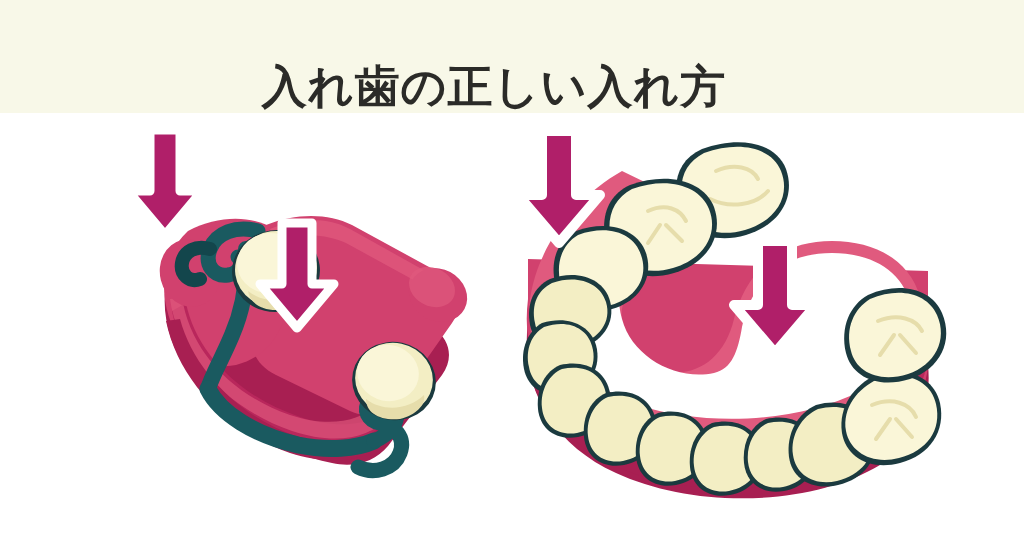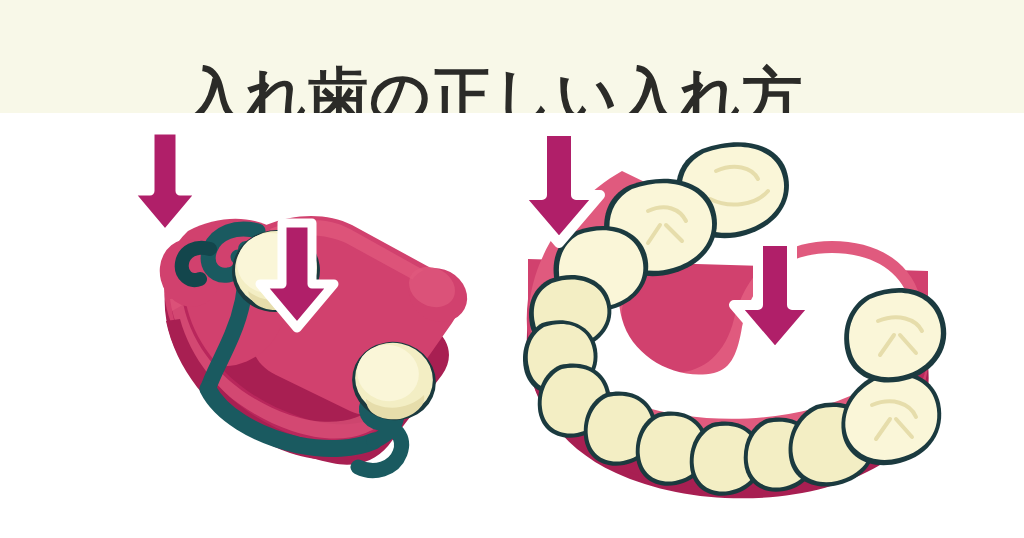--- a/index.html
+++ b/index.html
@@ -29,21 +29,21 @@
   .page-title {
     position: absolute;
     left: 0;
     top: 0;
     width: 988px;
     height: 113px;
     display: flex;
     align-items: center;
     justify-content: center;
     font-family: "DejaVu Sans", "Liberation Sans", sans-serif;
-    font-size: 60px;
+    font-size: 45px;
     font-weight: 700;
     letter-spacing: 0.02em;
     color: #2b2b28;
     white-space: nowrap;
     user-select: none;
   }
   .canvas-area {
     position: absolute;
     left: 0;
     top: 113px;

